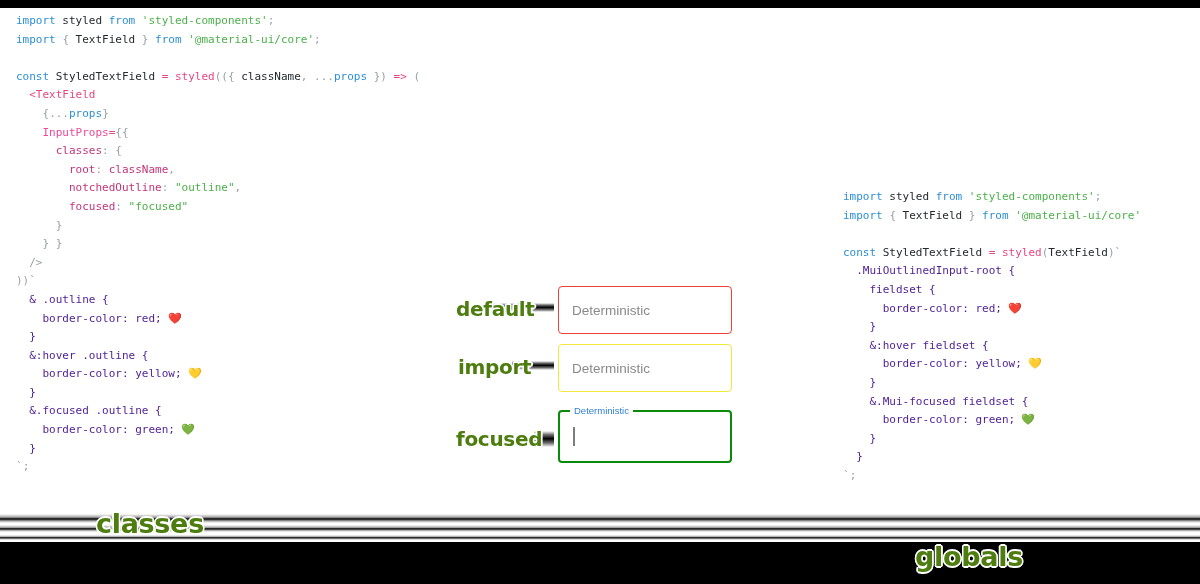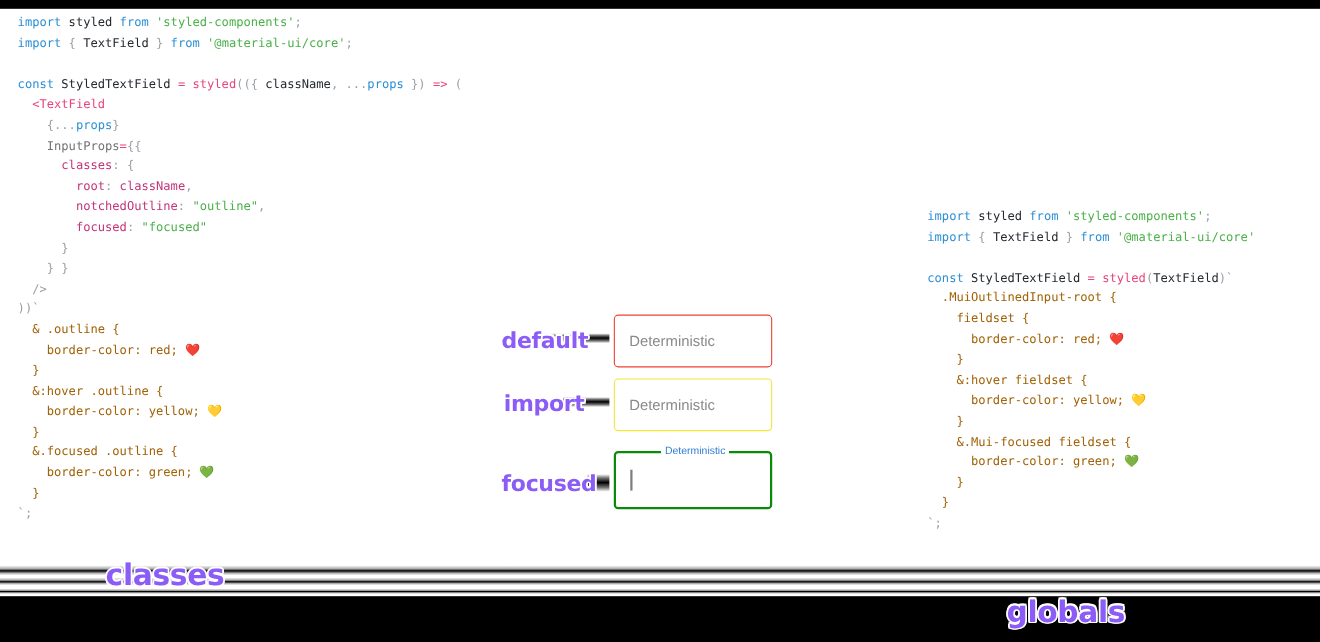--- a/index.html
+++ b/index.html
@@ -35,29 +35,29 @@
   }
   .code-left  { left: 16px;  top: 12px; }
   .code-right { left: 843px; top: 188px; }
 
   .tok-kw     { color: #2d8fd5; }          
   .tok-id     { color: #24292e; }          
   .tok-str    { color: #4cb04a; }          
   .tok-punc   { color: #9aa0a6; }          
   .tok-fn     { color: #e8457f; }          
   .tok-op     { color: #e8457f; }          
-  .tok-prop   { color: #737373; }          
+  .tok-prop   { color: #ec4899; }          
   .tok-key    { color: #c2357a; }          
-  .tok-css    { color: #a16207; }          
+  .tok-css    { color: #4c1d95; }          
   .tok-tick   { color: #9aa0a6; }
 
   
   .anno {
     position: absolute;
-    color: #8b5cf6;
+    color: #4d7c0f;
     font-family: "DejaVu Sans", sans-serif;
     font-weight: bold;
     letter-spacing: -0.3px;
     text-shadow:
        1.6px 0 0 #fff, -1.6px 0 0 #fff, 0 1.6px 0 #fff, 0 -1.6px 0 #fff,
        1.2px 1.2px 0 #fff, -1.2px 1.2px 0 #fff, 1.2px -1.2px 0 #fff, -1.2px -1.2px 0 #fff;
     white-space: nowrap;
     z-index: 6;
   }
   .anno-state { font-size: 20px; }
@@ -72,26 +72,25 @@
   .connector.soft {
     background: linear-gradient(to bottom,
        rgba(0,0,0,0) 0%, rgba(0,0,0,0.55) 22%, #000 48%,
        rgba(0,0,0,0.55) 76%, rgba(0,0,0,0) 100%);
   }
 
   
   .field {
     position: absolute;
     box-sizing: border-box;
-    width: 144px;
+    width: 174px;
     height: 48px;
     border-radius: 4px;
     background: #ffffff;
     z-index: 5;
-    text-align: center;
   }
   .field .ph {
     position: absolute;
     left: 13px;
     top: 50%;
     transform: translateY(-50%);
     font-family: "Liberation Sans", sans-serif;
     font-size: 13.5px;
     color: #8a8a8a;
   }

